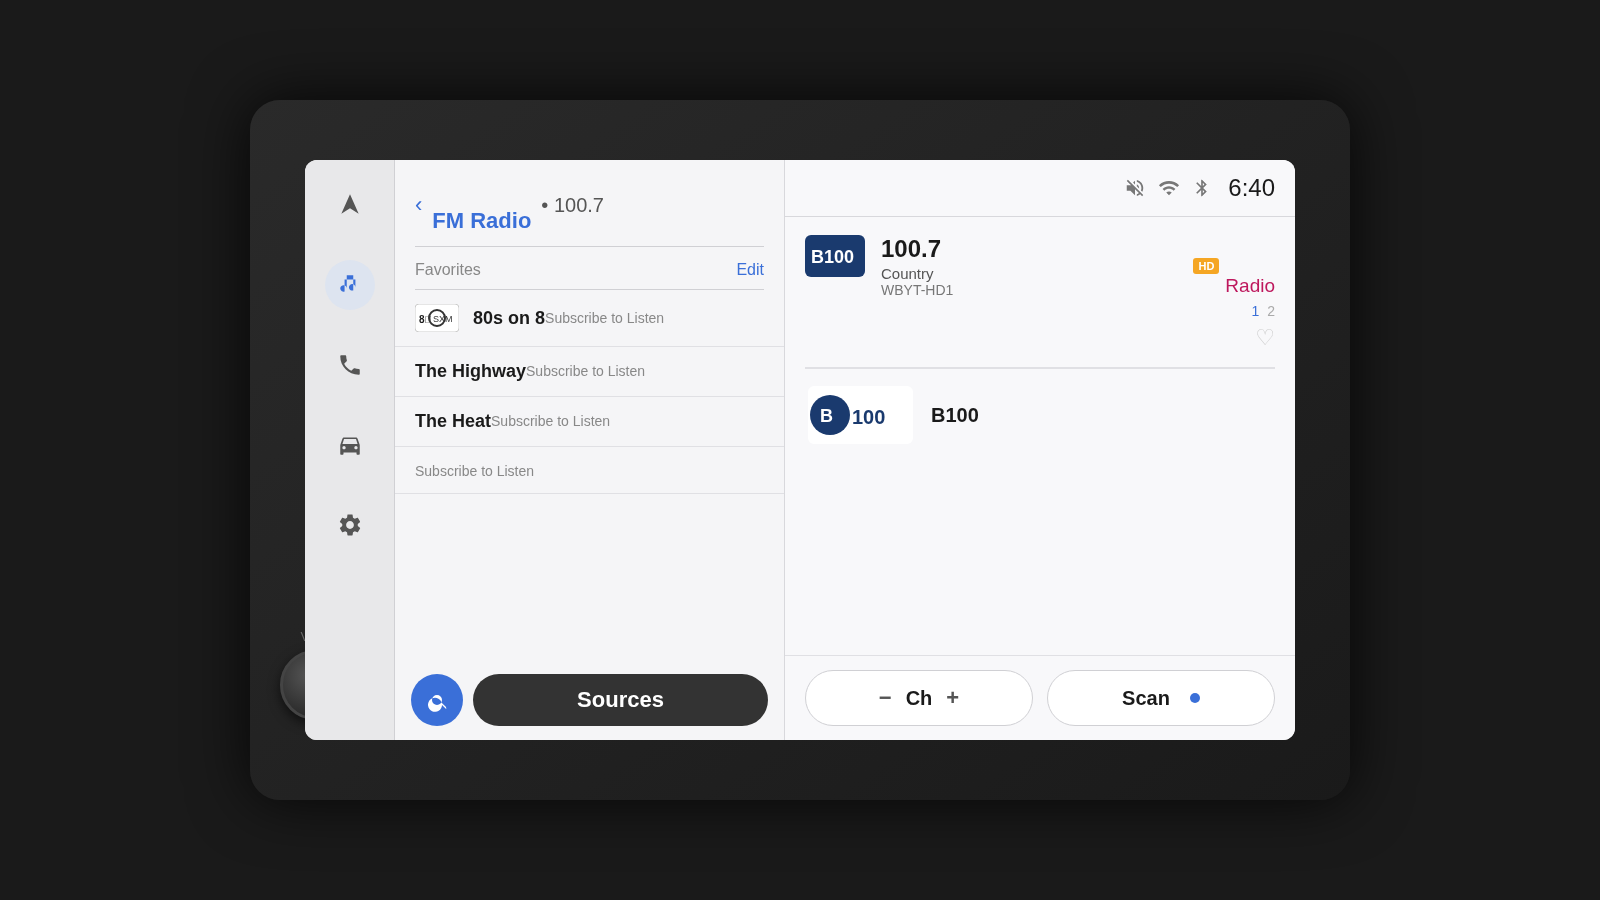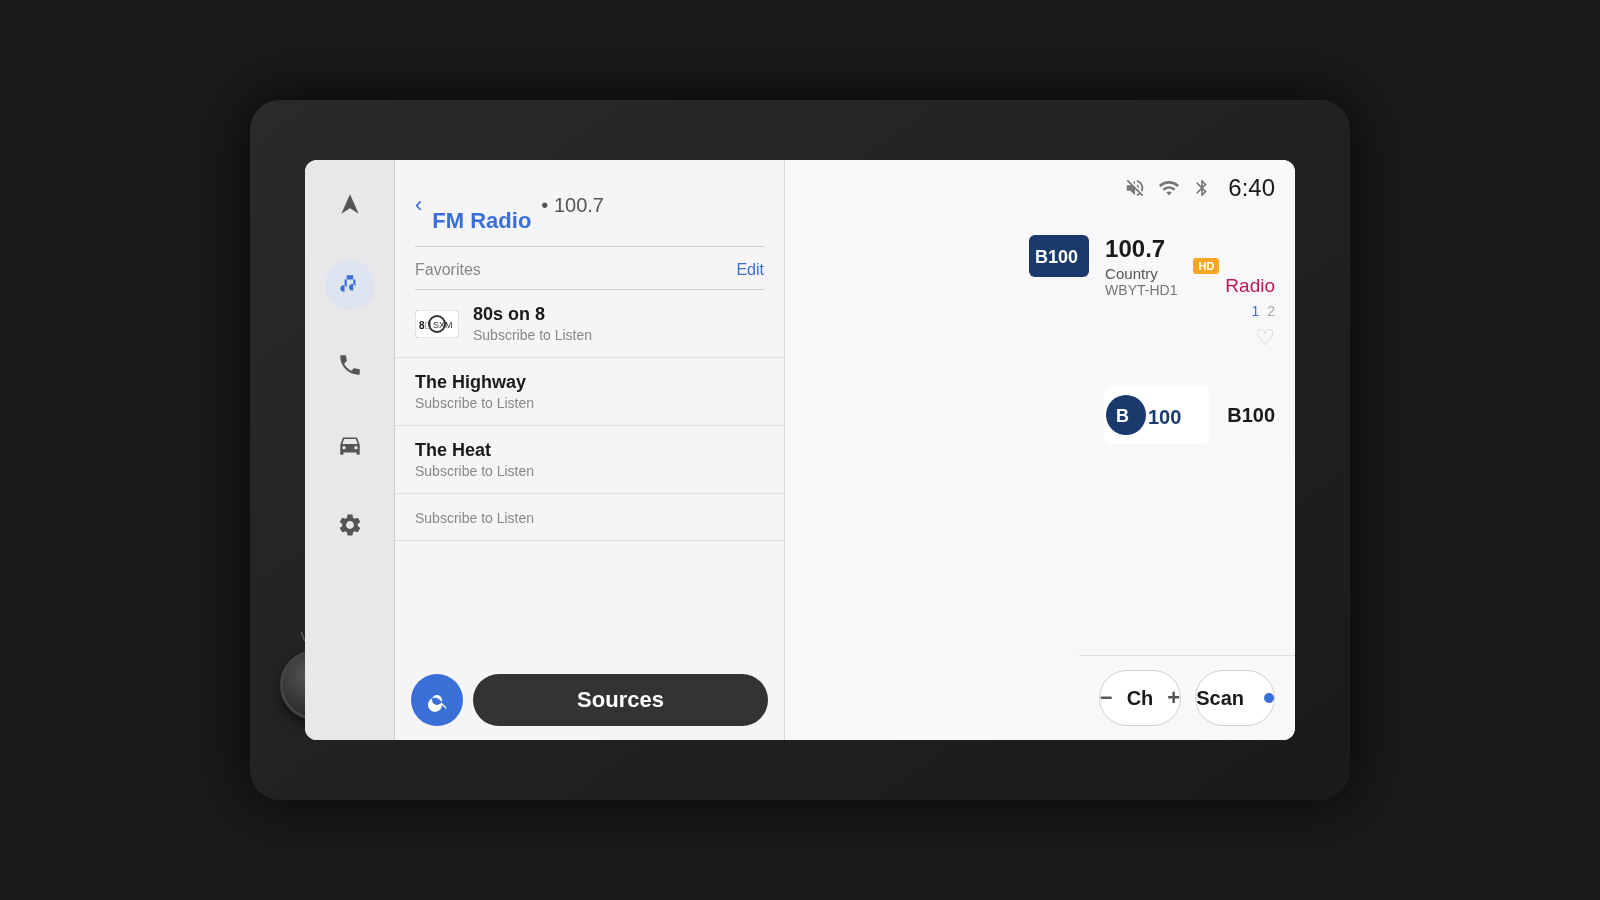--- a/index.html
+++ b/index.html
@@ -144,21 +144,21 @@
     }
 
     .favorite-item-row {
       display: flex;
       align-items: center;
       gap: 14px;
     }
 
     .fav-info {
       display: flex;
-      flex-direction: column;
+      flex-direction: row;
     }
 
     .fav-name {
       font-size: 18px;
       font-weight: 600;
       color: #1a1a1a;
     }
 
     .fav-sub {
       font-size: 14px;
@@ -203,21 +203,20 @@
       font-weight: 600;
       cursor: pointer;
     }
 
     
     .right-panel {
       flex: 1;
       background: #f8f8fa;
       display: flex;
       flex-direction: column;
-      align-items: flex-end;
     }
 
     .right-header {
       display: flex;
       justify-content: flex-end;
       align-items: center;
       padding: 14px 20px;
       gap: 16px;
     }
 

